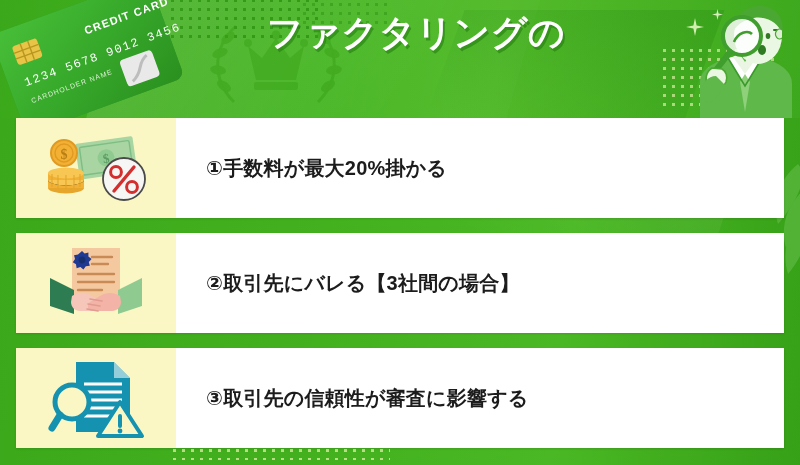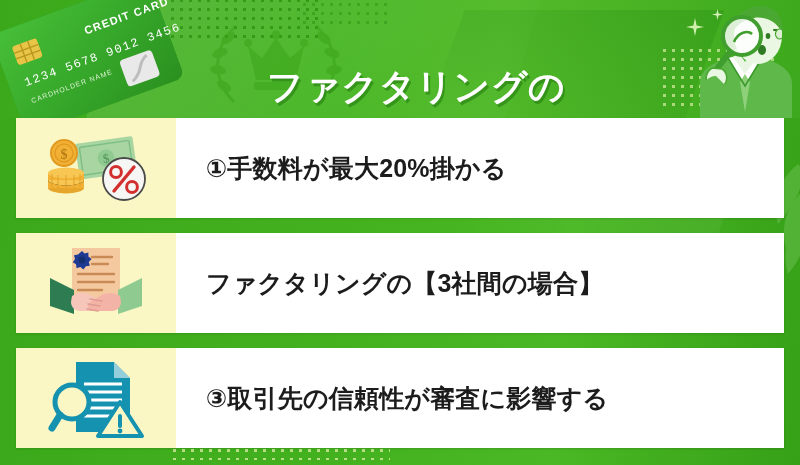--- a/index.html
+++ b/index.html
@@ -105,21 +105,21 @@
   
   .title {
     position: absolute;
     left: 196px;
     top: 8px;
     width: 440px;
     height: 104px;
     display: flex;
     flex-direction: column;
     align-items: center;
-    justify-content: flex-end;
+    justify-content: flex-start;
     z-index: 6;
   }
   .title-line {
     color: #ffffff;
     font-size: 36px;
     line-height: 50px;
     font-weight: 700;
     letter-spacing: 0.5px;
     white-space: nowrap;
     text-shadow: 2px 3px 0 rgba(32,120,14,0.55);
@@ -185,21 +185,21 @@
 
   .card-text {
     flex: 1 1 auto;
     display: flex;
     align-items: center;
     padding-left: 30px;
     background: #ffffff;
   }
   .card-label {
     color: #1c1c1c;
-    font-size: 25px;
+    font-size: 20px;
     font-weight: 700;
     letter-spacing: 0.2px;
     white-space: nowrap;
     text-align: right;
   }
 </style>
 </head>
 <body>
 
 <div class="infographic">
@@ -405,21 +405,21 @@
           <path d="M28 52 C34 48 42 48 48 52 L58 58 C62 61 60 67 55 67 L36 67 C31 67 27 63 27 58 Z" fill="#F7C6BB"></path>
           <path d="M76 52 C70 48 62 48 56 52 L46 58 C42 61 44 67 49 67 L68 67 C73 67 77 63 77 58 Z" fill="#F3B3A6"></path>
           <g stroke="#E09C90" stroke-width="1.6" stroke-linecap="round">
             <line x1="44" y1="60" x2="56" y2="62"></line>
             <line x1="43" y1="65" x2="54" y2="67"></line>
             <line x1="46" y1="55" x2="58" y2="57"></line>
           </g>
         </svg>
       </div>
       <div class="card-text">
-        <span class="card-label">ファクタリングの【3社間の場合】</span>
+        <span class="card-label">②取引先にバレる【3社間の場合】</span>
       </div>
     </div>
 
     <div class="card">
       <div class="card-icon">
         <svg width="100" height="80" viewBox="0 0 100 80">
 
           <path d="M30 4 H68 L84 20 V74 H30 Z" fill="#1592B0"></path>
           <path d="M68 4 L84 20 H68 Z" fill="#ffffff" opacity="0.55"></path>
           <g stroke="#ffffff" stroke-width="3">

